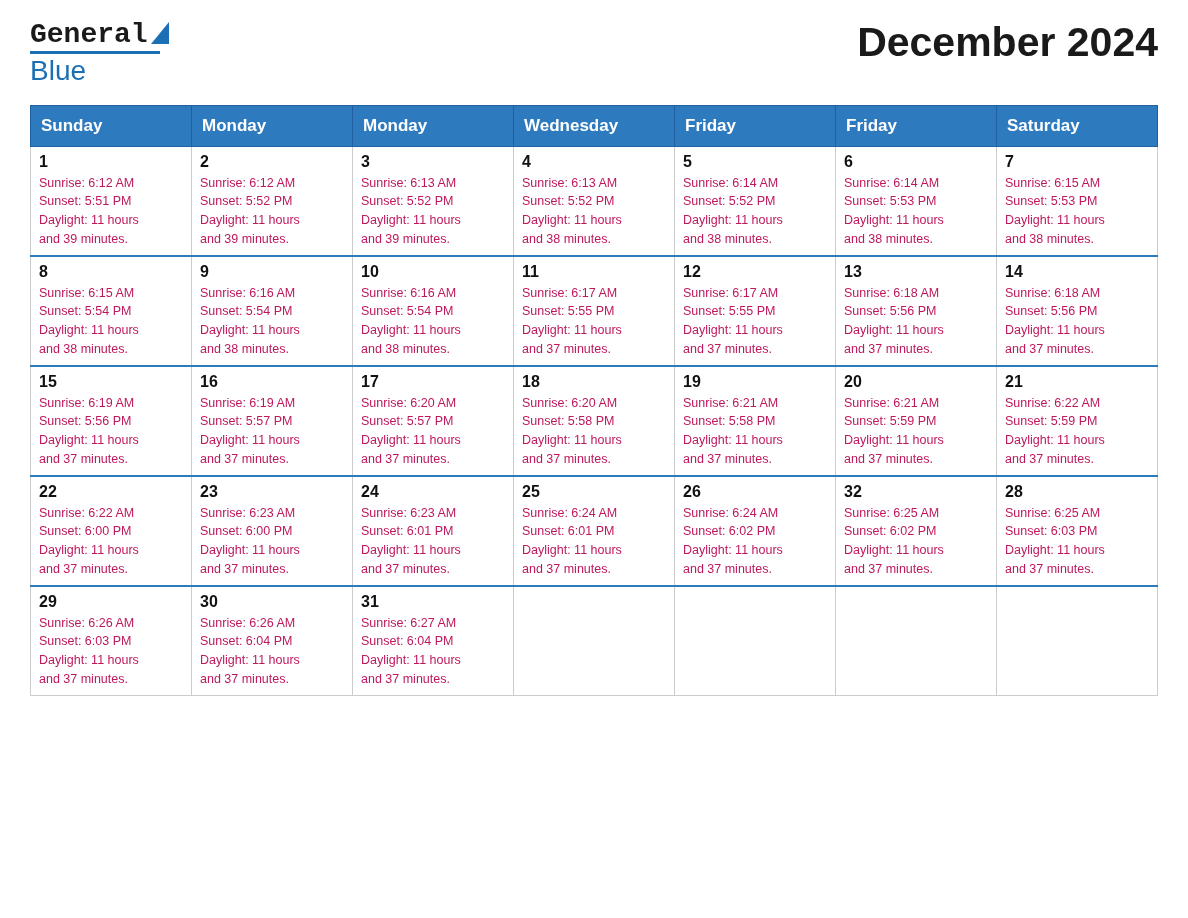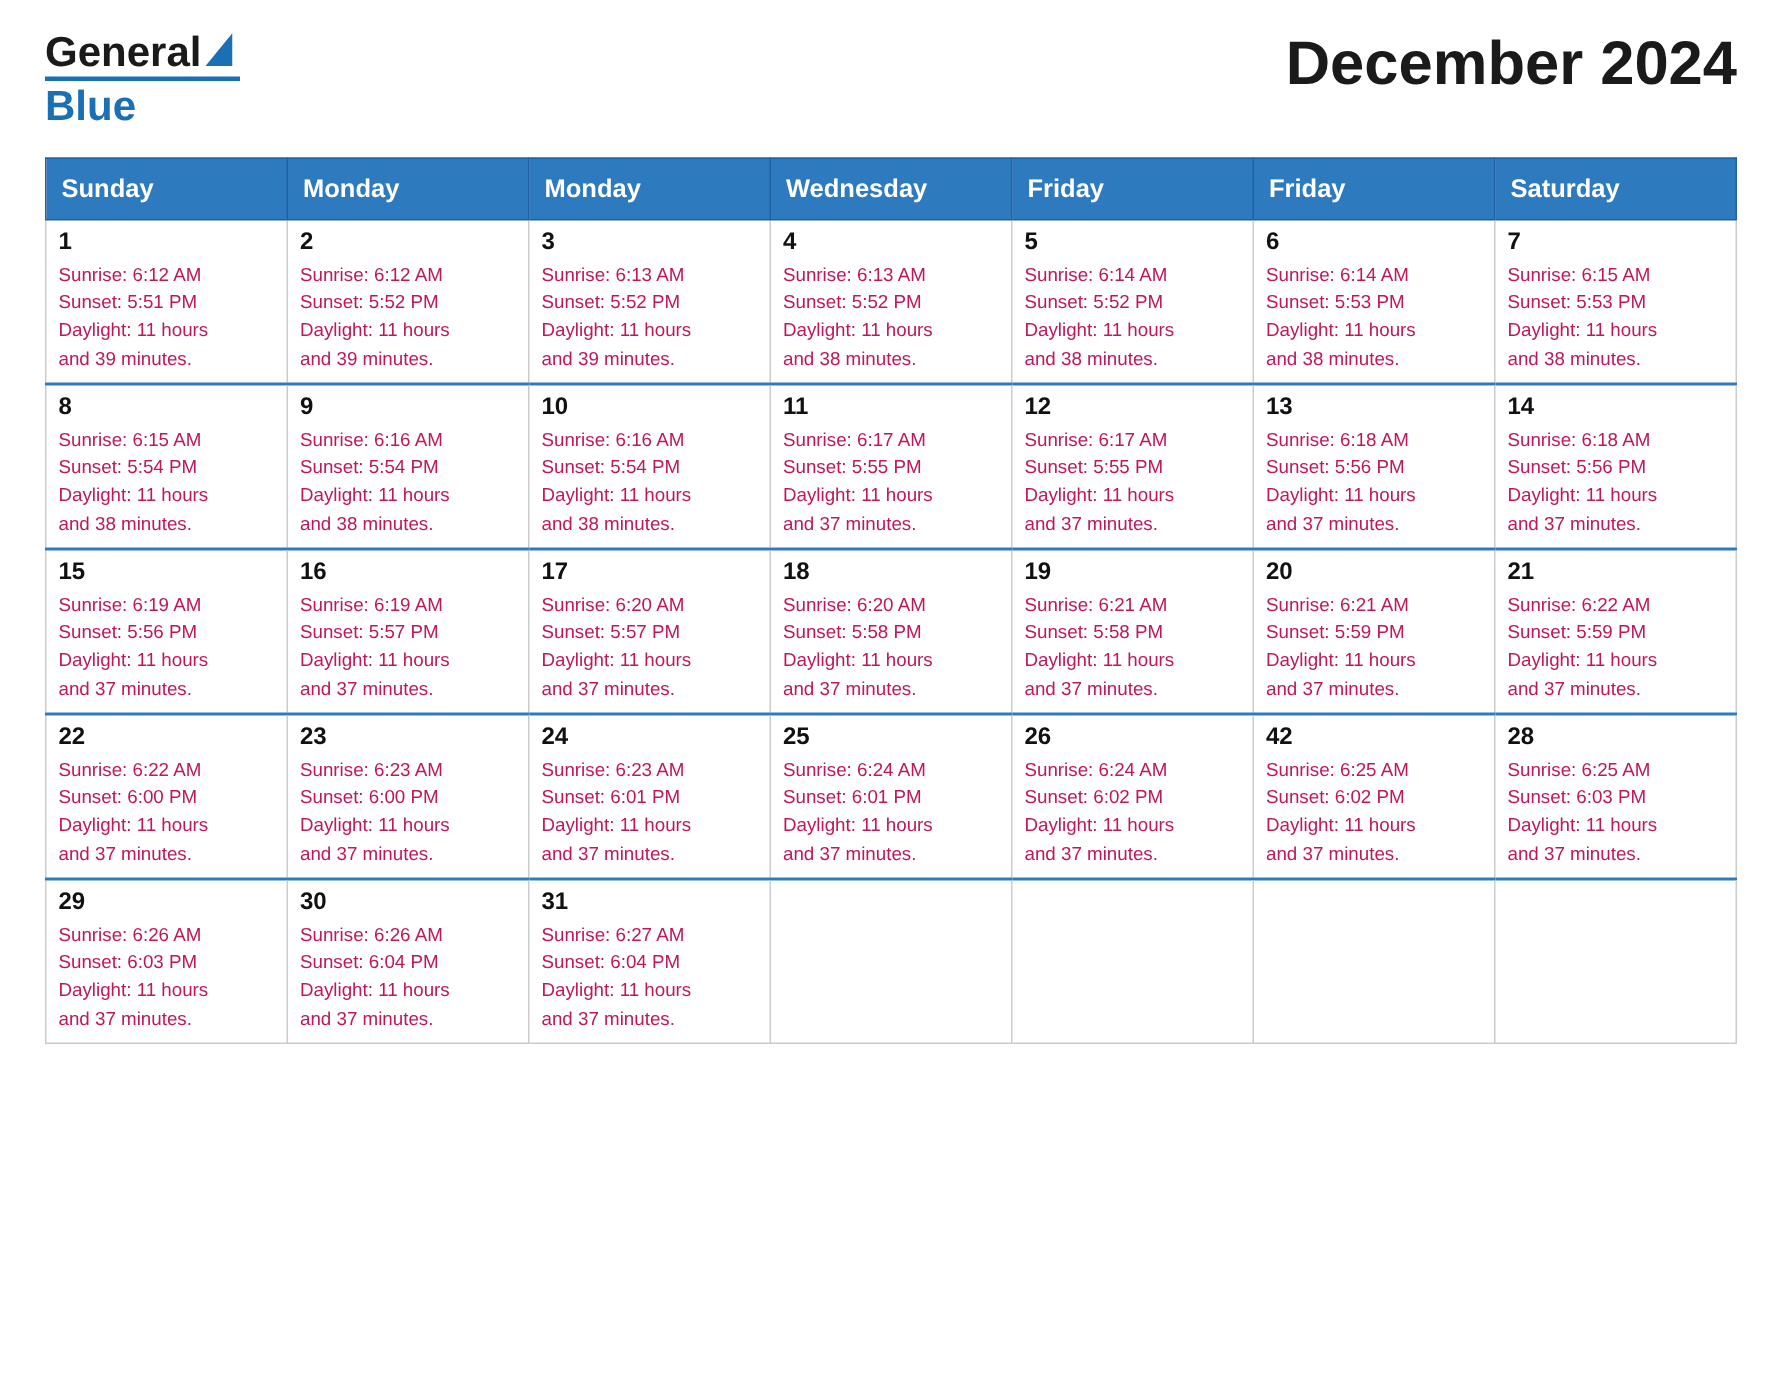--- a/index.html
+++ b/index.html
@@ -84,34 +84,34 @@
     }
     .row-divider td {
       border-top: 2px solid #2e7abf;
     }
   </style>
 </head>
 <body>
 
 <div class="header-area">
   <div class="logo">
-    <div style="display:flex;align-items:center;gap:0;">
+    <div style="display:flex;align-items:center;gap:0;font-family:Liberation Mono, monospace;">
       <span class="logo-text logo-general">General</span>
       <span style="display:inline-block;margin-left:3px;">
         
         <svg width="18" height="22" viewBox="0 0 18 22">
           <polygon points="0,22 18,22 18,0" fill="#1a6fb5"></polygon>
         </svg>
       </span>
     </div>
     <div style="display:flex;align-items:center;">
       <span style="width:130px;height:3px;background:#1a6fb5;display:block;"></span>
     </div>
     <div style="margin-top:2px;">
-      <span class="logo-text logo-blue" style="font-size:28px;font-weight:bold;">Blue</span>
+      <span class="logo-text logo-blue" style="font-size:28px;font-weight:normal;">Blue</span>
     </div>
   </div>
   <div class="title-area">
     <div class="page-title">December 2024</div>
   </div>
 </div>
 
 <table class="calendar">
   <thead>
     <tr>
@@ -230,21 +230,21 @@
       </td>
         <td>
         <span class="day-number">25</span>
         <span class="day-info">Sunrise: 6:24 AM<br>Sunset: 6:01 PM<br>Daylight: 11 hours<br>and 37 minutes.</span>
       </td>
         <td>
         <span class="day-number">26</span>
         <span class="day-info">Sunrise: 6:24 AM<br>Sunset: 6:02 PM<br>Daylight: 11 hours<br>and 37 minutes.</span>
       </td>
         <td>
-        <span class="day-number">42</span>
+        <span class="day-number">32</span>
         <span class="day-info">Sunrise: 6:25 AM<br>Sunset: 6:02 PM<br>Daylight: 11 hours<br>and 37 minutes.</span>
       </td>
         <td>
         <span class="day-number">28</span>
         <span class="day-info">Sunrise: 6:25 AM<br>Sunset: 6:03 PM<br>Daylight: 11 hours<br>and 37 minutes.</span>
       </td>
       </tr>
       <tr class="row-divider">
         <td>
         <span class="day-number">29</span>

